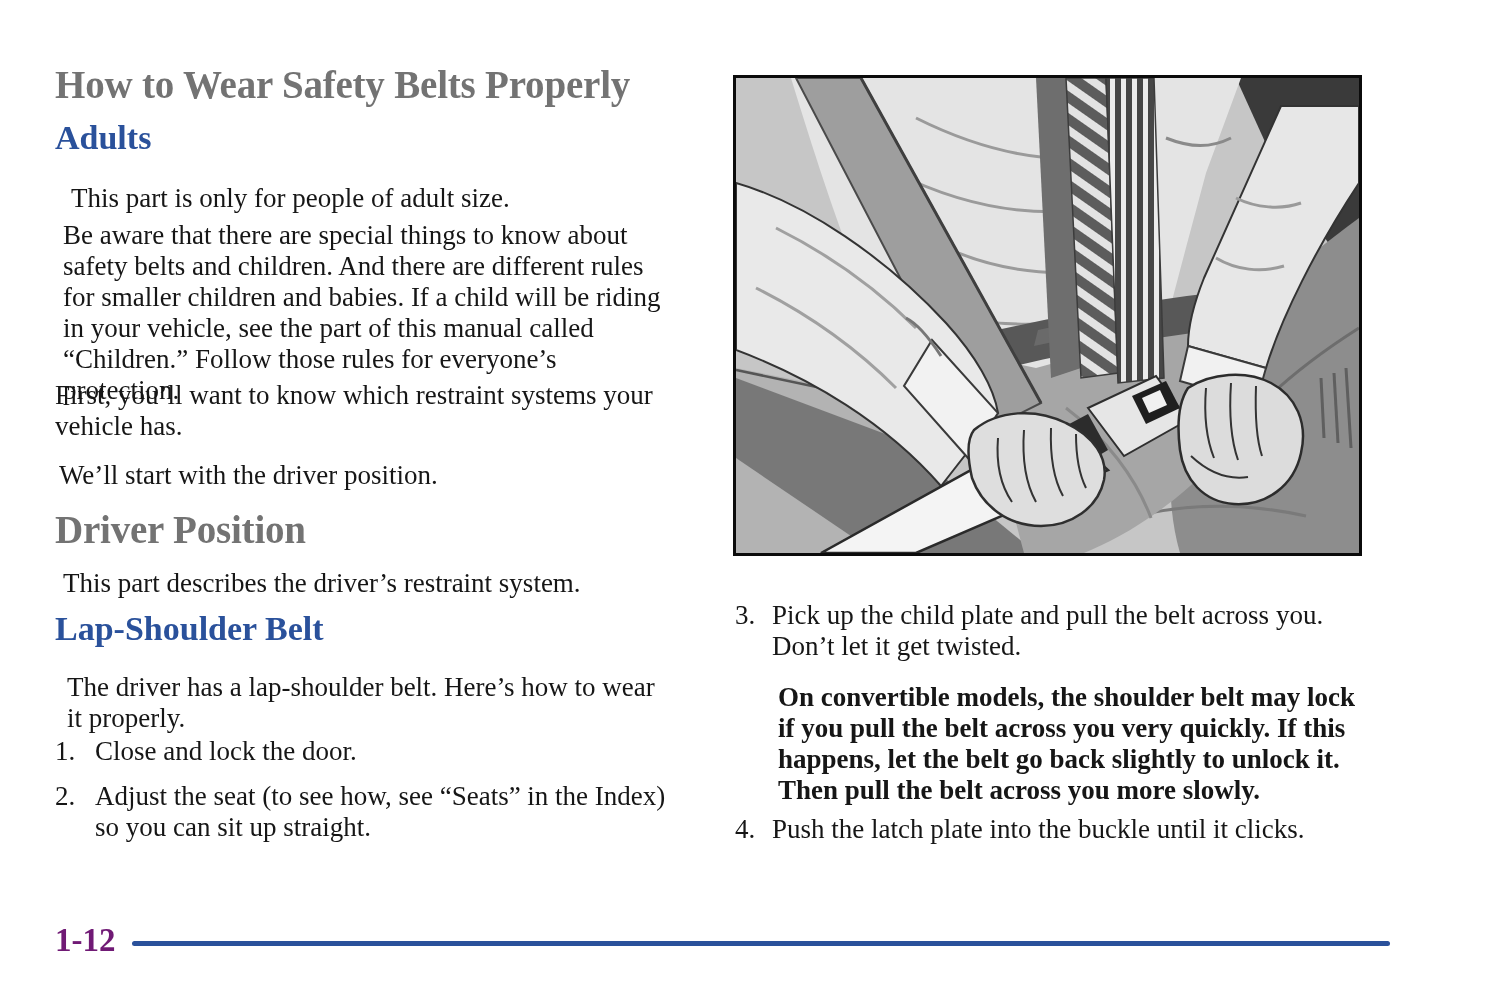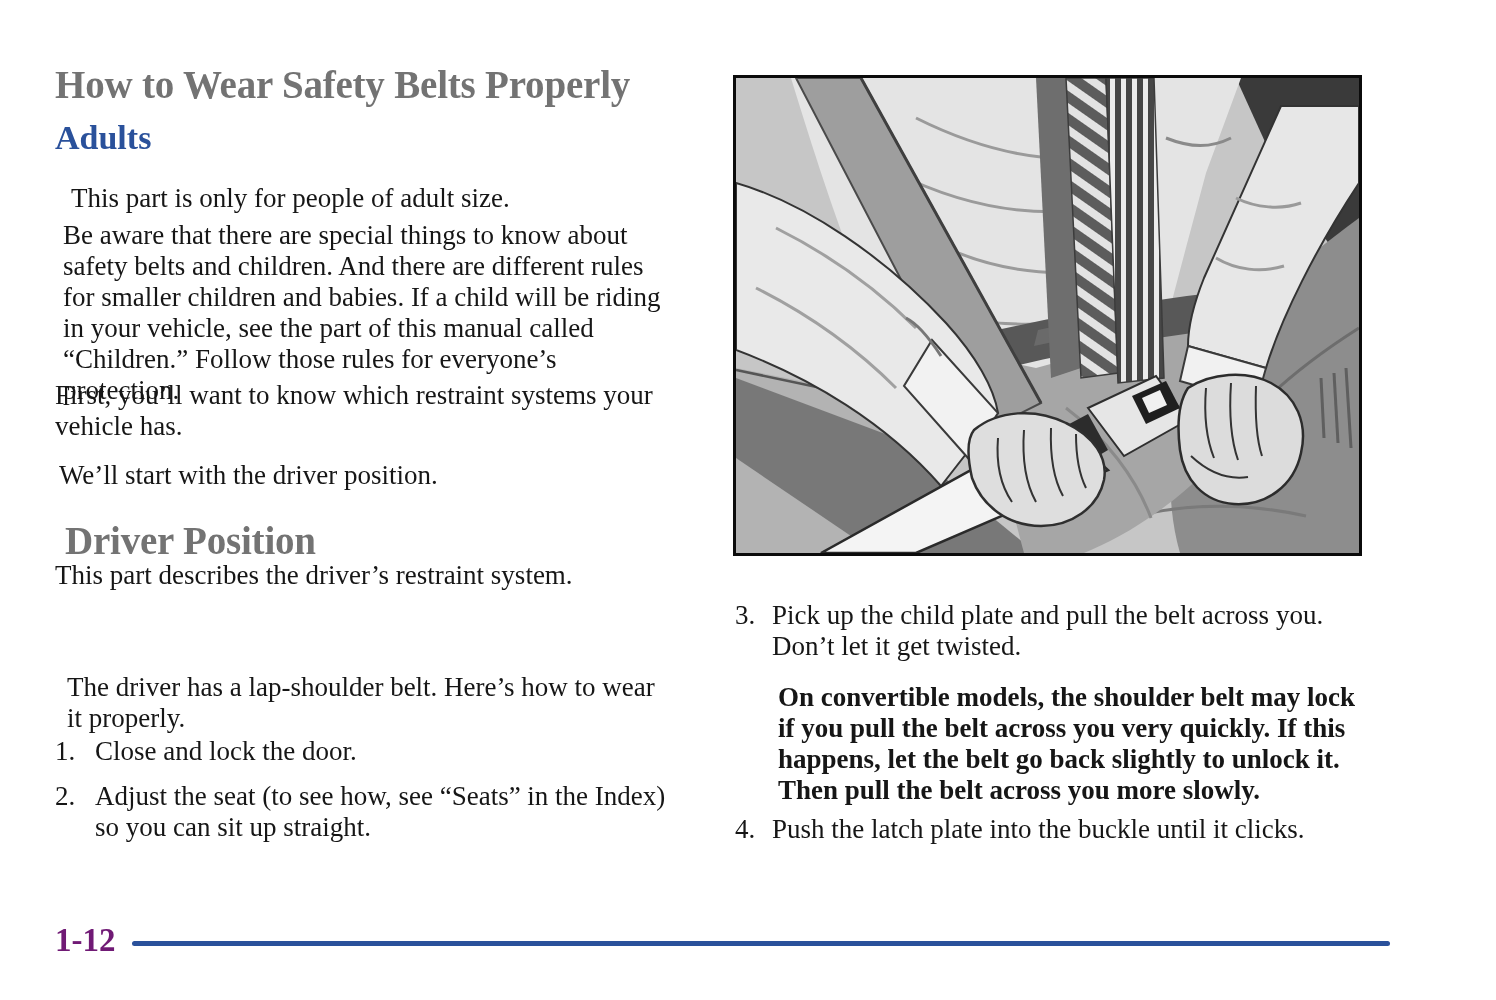--- a/index.html
+++ b/index.html
@@ -63,24 +63,25 @@
 <div class="page">
 
   <div class="h1" style="top:65px;">How to Wear Safety Belts Properly</div>
   <div class="h2" style="top:120px;">Adults</div>
 
   <p class="body-text" style="top:167px;margin:16px;">This part is only for people of adult size.</p>
   <p class="body-text" style="top:212px;margin:8px;">Be aware that there are special things to know about safety belts and children. And there are different rules for smaller children and babies. If a child will be riding in your vehicle, see the part of this manual called “Children.” Follow those rules for everyone’s protection.</p>
   <p class="body-text" style="top:380px;margin:0;">First, you’ll want to know which restraint systems your vehicle has.</p>
   <p class="body-text" style="top:456px;margin:4px;">We’ll start with the driver position.</p>
 
-  <div class="h1" style="top:521px;margin-left:10px;">Driver Position</div>
+  <div class="h1" style="top:510px;">Driver Position</div>
 
-  <p class="body-text" style="top:560px;margin:0;">This part describes the driver’s restraint system.</p>
+  <p class="body-text" style="top:560px;margin:8px;">This part describes the driver’s restraint system.</p>
 
+  <div class="h2" style="top:611px;">Lap-Shoulder Belt</div>
 
   <p class="body-text" style="top:660px;margin:12px;">The driver has a lap-shoulder belt. Here’s how to wear it properly.</p>
 
   <div class="step" style="top:736px;">
     <span class="num">1.</span>
     <span class="txt">Close and lock the door.</span>
   </div>
   <div class="step" style="top:781px;">
     <span class="num">2.</span>
     <span class="txt">Adjust the seat (to see how, see “Seats” in the Index) so you can sit up straight.</span>

